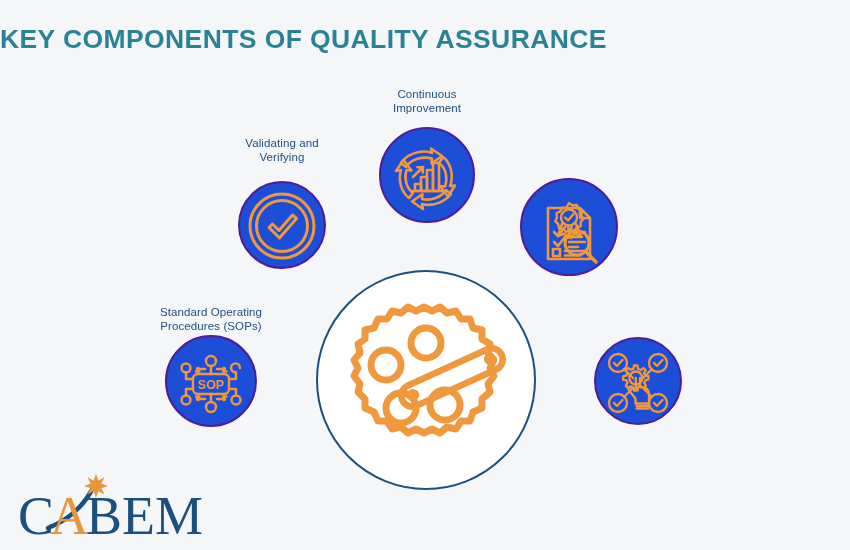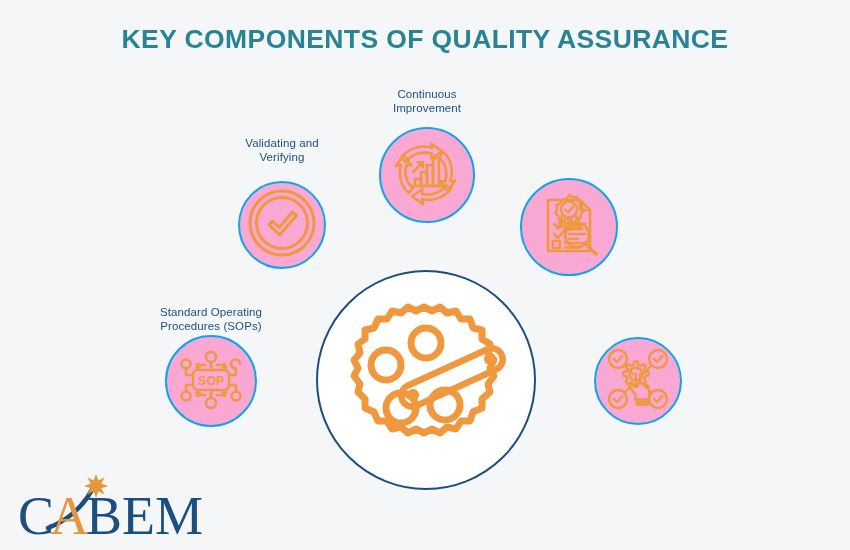--- a/index.html
+++ b/index.html
@@ -10,44 +10,44 @@
     overflow:hidden;
   }
   #stage {
     position:relative;
     width:850px; height:550px;
     background:#f4f6f8;
   }
   #page-title {
     position:absolute;
     top:24px; left:0; width:850px;
-    text-align:center;
+    text-align:left;
     font-size:26.5px;
     font-weight:bold;
     letter-spacing:0.4px;
     color:#2a8395;
     font-family:"Liberation Sans", sans-serif;
   }
   .node-label {
     position:absolute;
     text-align:center;
     font-size:11.5px;
     font-weight:normal;
     line-height:13.5px;
     color:#22507e;
     white-space:pre-line;
     letter-spacing:0.1px;
   }
   .node-circle {
     position:absolute;
     border-radius:50%;
-    background:#f9a8d4;
-    border:2px solid #0ea5e9;
+    background:#1d4ed8;
+    border:2px solid #4c1d95;
     display:flex;
-    align-items:center;
+    align-items:flex-end;
     justify-content:center;
   }
   #center-circle {
     position:absolute;
     border-radius:50%;
     background:#ffffff;
     border:2px solid #1d4e7e;
     display:flex;
     align-items:center;
     justify-content:center;

